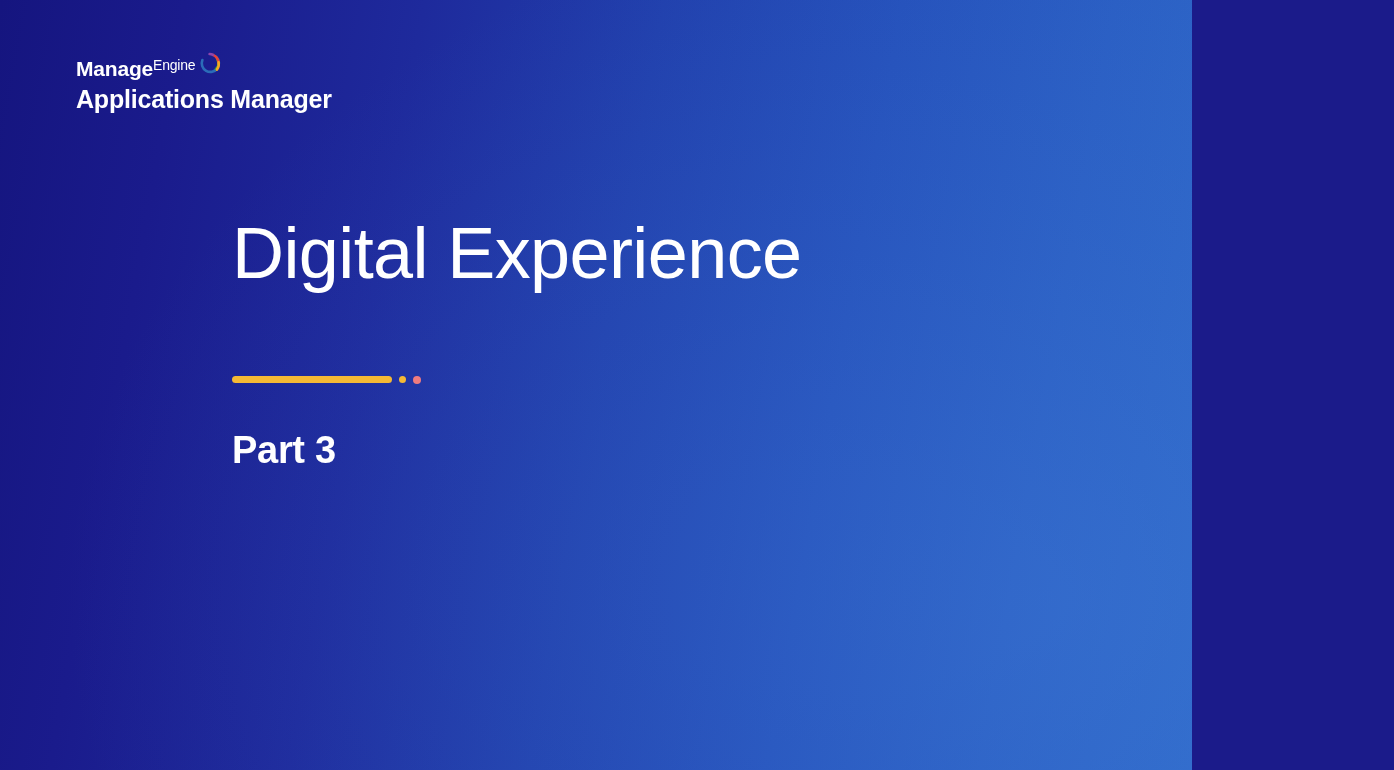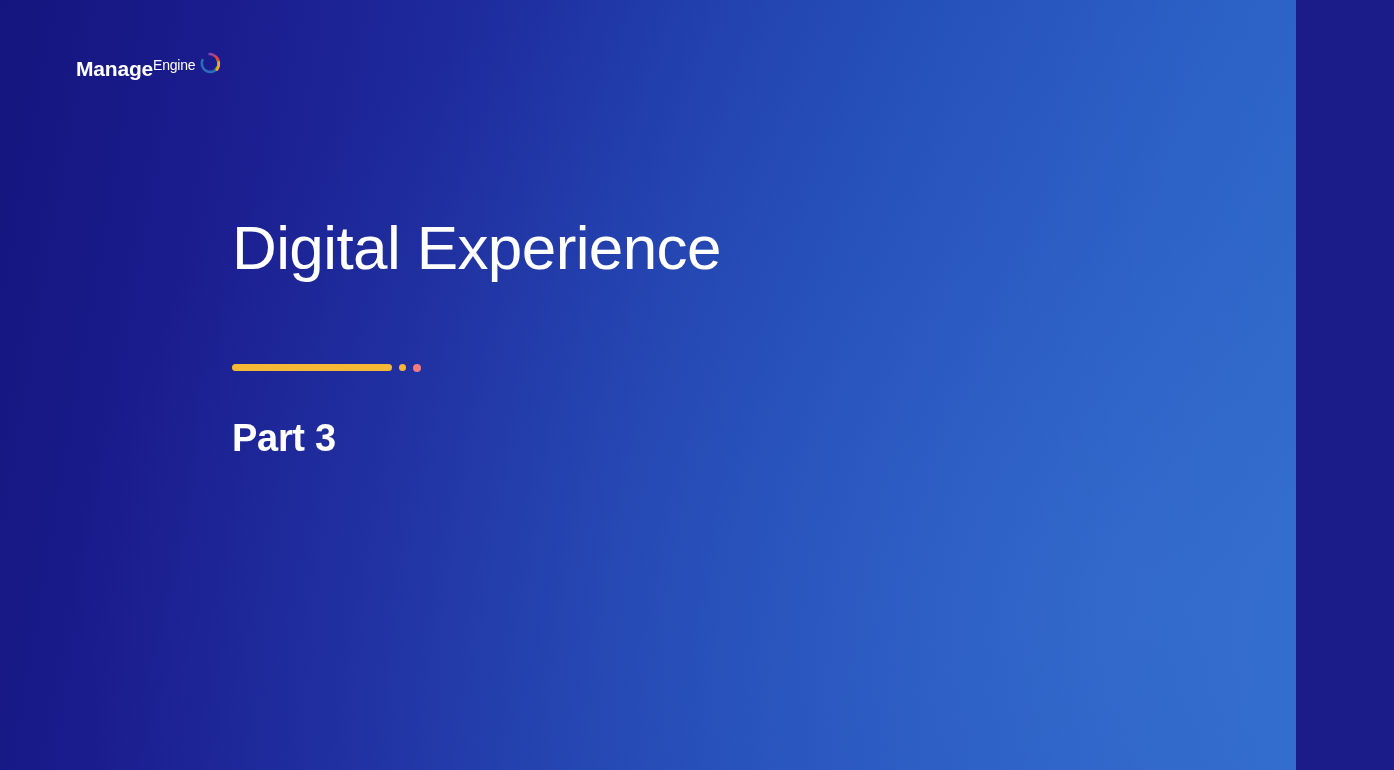--- a/index.html
+++ b/index.html
@@ -9,21 +9,21 @@
   body {
     width: 1394px;
     height: 770px;
     overflow: hidden;
     font-family: "Liberation Sans", sans-serif;
     background: #1b1b8a;
   }
 
   #slide {
     position: relative;
-    width: 1296px;
+    width: 1192px;
     height: 770px;
     overflow: hidden;
     
     background:
       linear-gradient(100deg,
         #15157f 0%,
         #1a1b8c 14%,
         #1e2a9c 32%,
         #2140ad 50%,
         #2551bb 68%,
@@ -94,21 +94,21 @@
   }
   .eyebrow {
     font-size: 41px;
     font-weight: 700;
     color: #f5c33f;
     letter-spacing: -0.3px;
     line-height: 1.15;
     margin: 0 0 14px 0;
   }
   .headline {
-    font-size: 62px;
+    font-size: 72px;
     font-weight: 300;
     color: #ffffff;
     letter-spacing: -0.6px;
     line-height: 1.22;
     margin: 0;
     max-width: 700px;
   }
 
   .divider-row {
     display: flex;
@@ -160,20 +160,21 @@
           <g fill="none" stroke-linecap="round">
             <path d="M20.2 5.0 A8.6 8.6 0 1 1 6.4 8.0" stroke="#2b6cb8" stroke-width="2.6"></path>
             <path d="M21.3 7.4 A7.0 7.0 0 0 1 20.0 17.0" stroke="#3fa535" stroke-width="2.6"></path>
             <path d="M17.0 2.9 A9.6 9.6 0 0 1 22.6 10.2" stroke="#e8403a" stroke-width="2.6"></path>
             <path d="M22.6 10.2 A9.6 9.6 0 0 1 21.0 17.6" stroke="#f5a623" stroke-width="2.6"></path>
             <path d="M13.6 2.0 A10.4 10.4 0 0 1 17.0 2.9" stroke="#8e44ad" stroke-width="2.6"></path>
           </g>
         </svg>
       </span>
     </div>
+    <div class="logo-product">Applications Manager</div>
   </div>
 
   <div class="title-block">
 
     <h1 class="headline">
       <span>Digital Experience</span><br>
     </h1>
 
     <div class="divider-row">
       <div class="divider-bar"></div>

